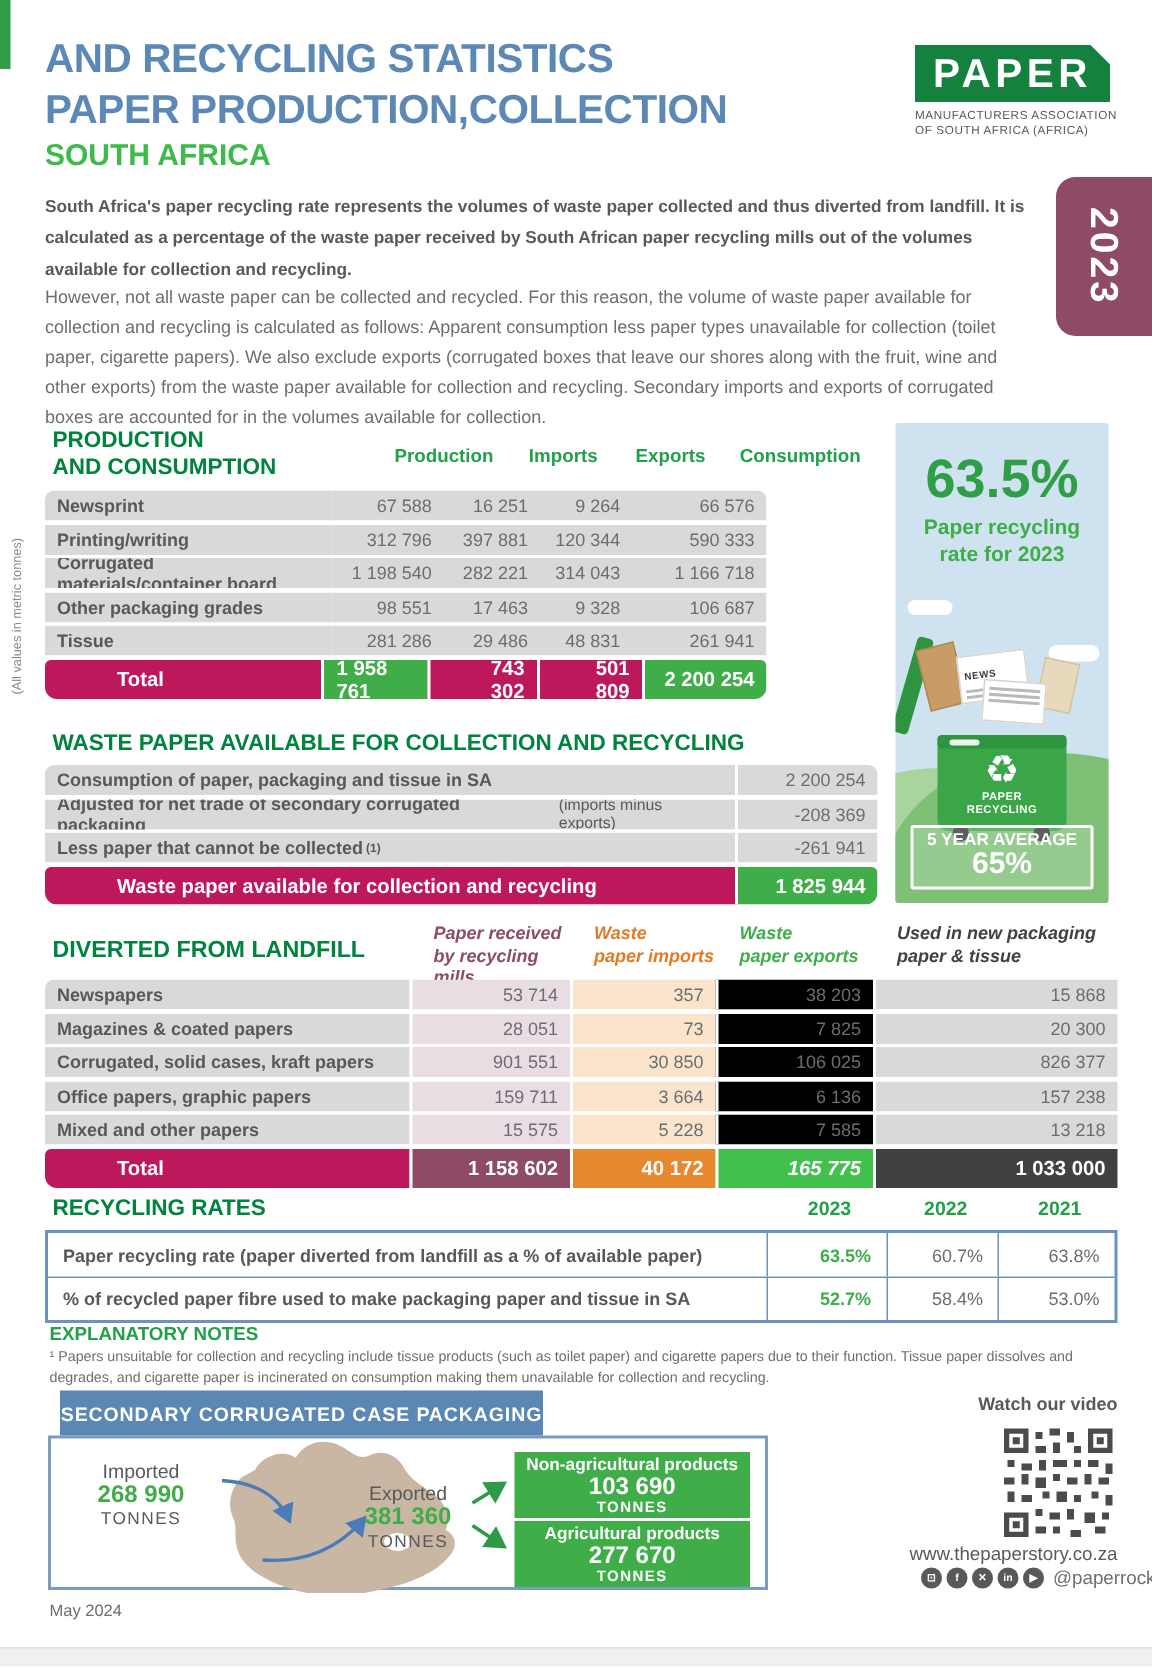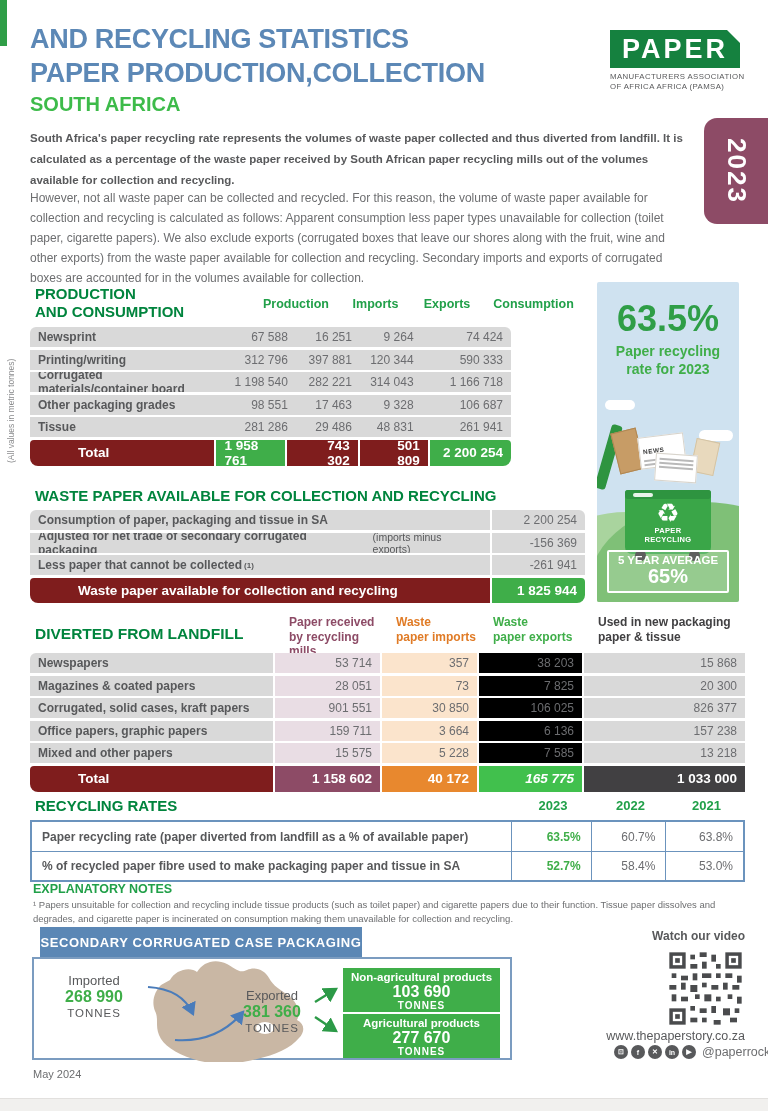--- a/index.html
+++ b/index.html
@@ -33,21 +33,21 @@
   
   .row { display:flex; margin-bottom:2.5px; overflow:hidden; }
   .row.first { border-radius:6px 6px 0 0; }
   .trow { display:flex; overflow:hidden; border-radius:4px 4px 8px 8px; }
   .cell { font-size:12px; color:#6c6d70; background:#d9d9d9; padding:0 8px;
           display:flex; align-items:center; height:20px; }
   .lbl { font-weight:bold; color:#57585a; }
   .num { justify-content:flex-end; }
   .trow .cell { height:26px; font-weight:bold; color:#fff; font-size:13.5px; }
   .sep { border-left:2px solid #fff; }
-  .bg-blue { background:#7f1d1d;padding-left:48px; } .bg-green { background:#3fae49; } .bg-brgreen { background:#41c04d;font-style:italic; }
+  .bg-blue { background:#be185d;padding-left:48px; } .bg-green { background:#3fae49; } .bg-brgreen { background:#41c04d;font-style:italic; }
   .bg-maroon { background:#8d4b66; } .bg-orange { background:#e8882e; } .bg-dark { background:#414042; }
   .bg-pink { background:#e9dde4; } .bg-peach { background:#fbe4cc; } .bg-ltgreen { background:#000000; }
 
   .sec-title { font-size:15px; font-weight:bold; color:#00843d; line-height:18px; }
 
   
   .prod-head { position:absolute; left:30px; top:285px; width:555px; height:40px; }
   .prod-cols { position:absolute; left:223px; top:12px; display:flex; }
   .prod-cols div { font-size:12.5px; font-weight:bold; color:#21a049; text-align:center; }
   .p-label{width:223px;} .p-c1{width:86px;} .p-c2{width:73px;} .p-c3{width:70px;} .p-c4{width:103px;}
@@ -84,21 +84,21 @@
   .waste-title { position:absolute; left:35px; top:487px; }
   .waste-table { position:absolute; left:30px; top:510px; width:555px; }
   .waste-table .cell { height:20px; }
   .w-label { width:460px; } .w-val { width:95px; }
   .small-note { font-weight:normal; font-size:10.5px; color:#57585a; margin-left:4px; }
   .waste-table .trow .cell { height:25px; }
 
   
   .div-head { position:absolute; left:30px; top:613px; width:715px; height:38px; }
   .div-title { position:absolute; left:5px; top:12px; font-size:15.5px; }
-  .div-cols { position:absolute; left:243px; top:2px; display:flex; }
+  .div-cols { position:absolute; left:243px; top:2px; display:flex;font-style:italic; }
   .div-cols div { font-size:12px; font-weight:bold; line-height:14.5px; padding-left:8px; }
   .dc1 { color:#8d4b66; } .dc2 { color:#e07b26; } .dc3 { color:#3fae49; } .dc4 { color:#414042; }
   .d-label{width:243px;} .d-c1{width:107px;} .d-c2{width:97px;} .d-c3{width:105px;} .d-c4{width:163px;}
   .div-table { position:absolute; left:30px; top:653px; width:768px; }
 
   
   .rates-head { position:absolute; left:35px; top:797px; }
   .rates-years { position:absolute; left:513px; top:798px; display:flex; }
   .rates-years div { font-size:13px; font-weight:bold; color:#21a049; text-align:center; }
   .ry1{width:80px;} .ry2{width:75px;} .ry3{width:77px;}
@@ -157,21 +157,21 @@
   </div>
   <div class="subtitle">SOUTH AFRICA</div>
 
   <div class="logo">
     <div class="logo-box">
       <span>PAPER</span>
       <span class="logo-fold"></span>
     </div>
     <div class="logo-sub">
       <div>MANUFACTURERS ASSOCIATION</div>
-      <div>OF AFRICA AFRICA (PAMSA)</div>
+      <div>OF SOUTH AFRICA (AFRICA)</div>
     </div>
   </div>
 
   <div class="year-badge">
     <span>2023</span>
   </div>
 
   <p class="intro1">South Africa's paper recycling rate represents the volumes of waste paper collected and thus diverted from landfill. It is calculated as a percentage of the waste paper received by South African paper recycling mills out of the volumes available for collection and recycling.</p>
   <p class="intro2">However, not all waste paper can be collected and recycled. For this reason, the volume of waste paper available for collection and recycling is calculated as follows: Apparent consumption less paper types unavailable for collection (toilet paper, cigarette papers). We also exclude exports (corrugated boxes that leave our shores along with the fruit, wine and other exports) from the waste paper available for collection and recycling. Secondary imports and exports of corrugated boxes are accounted for in the volumes available for collection.</p>
 
@@ -188,21 +188,21 @@
     </div>
   </div>
   <div class="side-note">(All values in metric tonnes)</div>
 
   <div class="prod-table">
     <div class="row first">
       <div class="cell lbl p-label">Newsprint</div>
       <div class="cell num p-c1">67 588</div>
       <div class="cell num p-c2">16 251</div>
       <div class="cell num p-c3">9 264</div>
-      <div class="cell num p-c4">74 424</div>
+      <div class="cell num p-c4">66 576</div>
     </div>
     <div class="row">
       <div class="cell lbl p-label">Printing/writing</div>
       <div class="cell num p-c1">312 796</div>
       <div class="cell num p-c2">397 881</div>
       <div class="cell num p-c3">120 344</div>
       <div class="cell num p-c4">590 333</div>
     </div>
     <div class="row">
       <div class="cell lbl p-label">Corrugated materials/container board</div>
@@ -281,21 +281,21 @@
       <div class="cell lbl w-label">
         <span>Consumption of paper, packaging and tissue in SA</span>
       </div>
       <div class="cell num w-val sep">2 200 254</div>
     </div>
     <div class="row">
       <div class="cell lbl w-label">
         <span>Adjusted for net trade of secondary corrugated packaging</span>
         <span class="small-note">(imports minus exports)</span>
       </div>
-      <div class="cell num w-val sep">-156 369</div>
+      <div class="cell num w-val sep">-208 369</div>
     </div>
     <div class="row">
       <div class="cell lbl w-label">
         <span>Less paper that cannot be collected</span>
         <sup style="font-size:8px;margin-left:2px;">(1)</sup>
       </div>
       <div class="cell num w-val sep">-261 941</div>
     </div>
     <div class="trow">
       <div class="cell w-label bg-blue">Waste paper available for collection and recycling</div>

